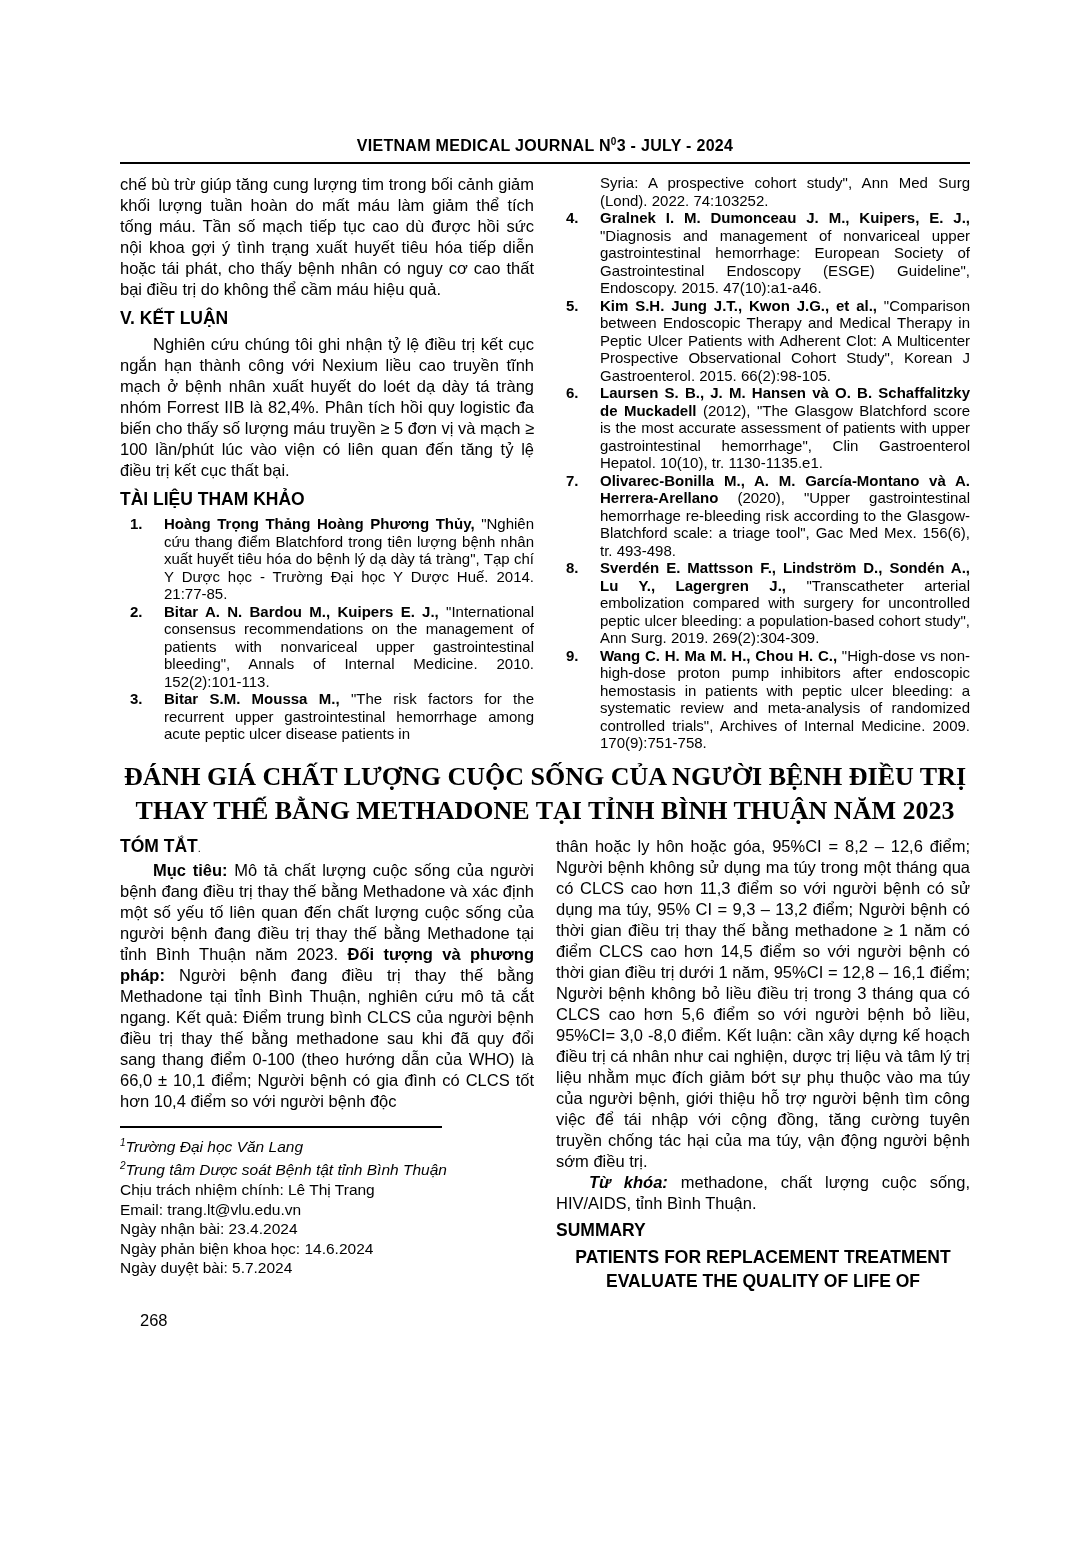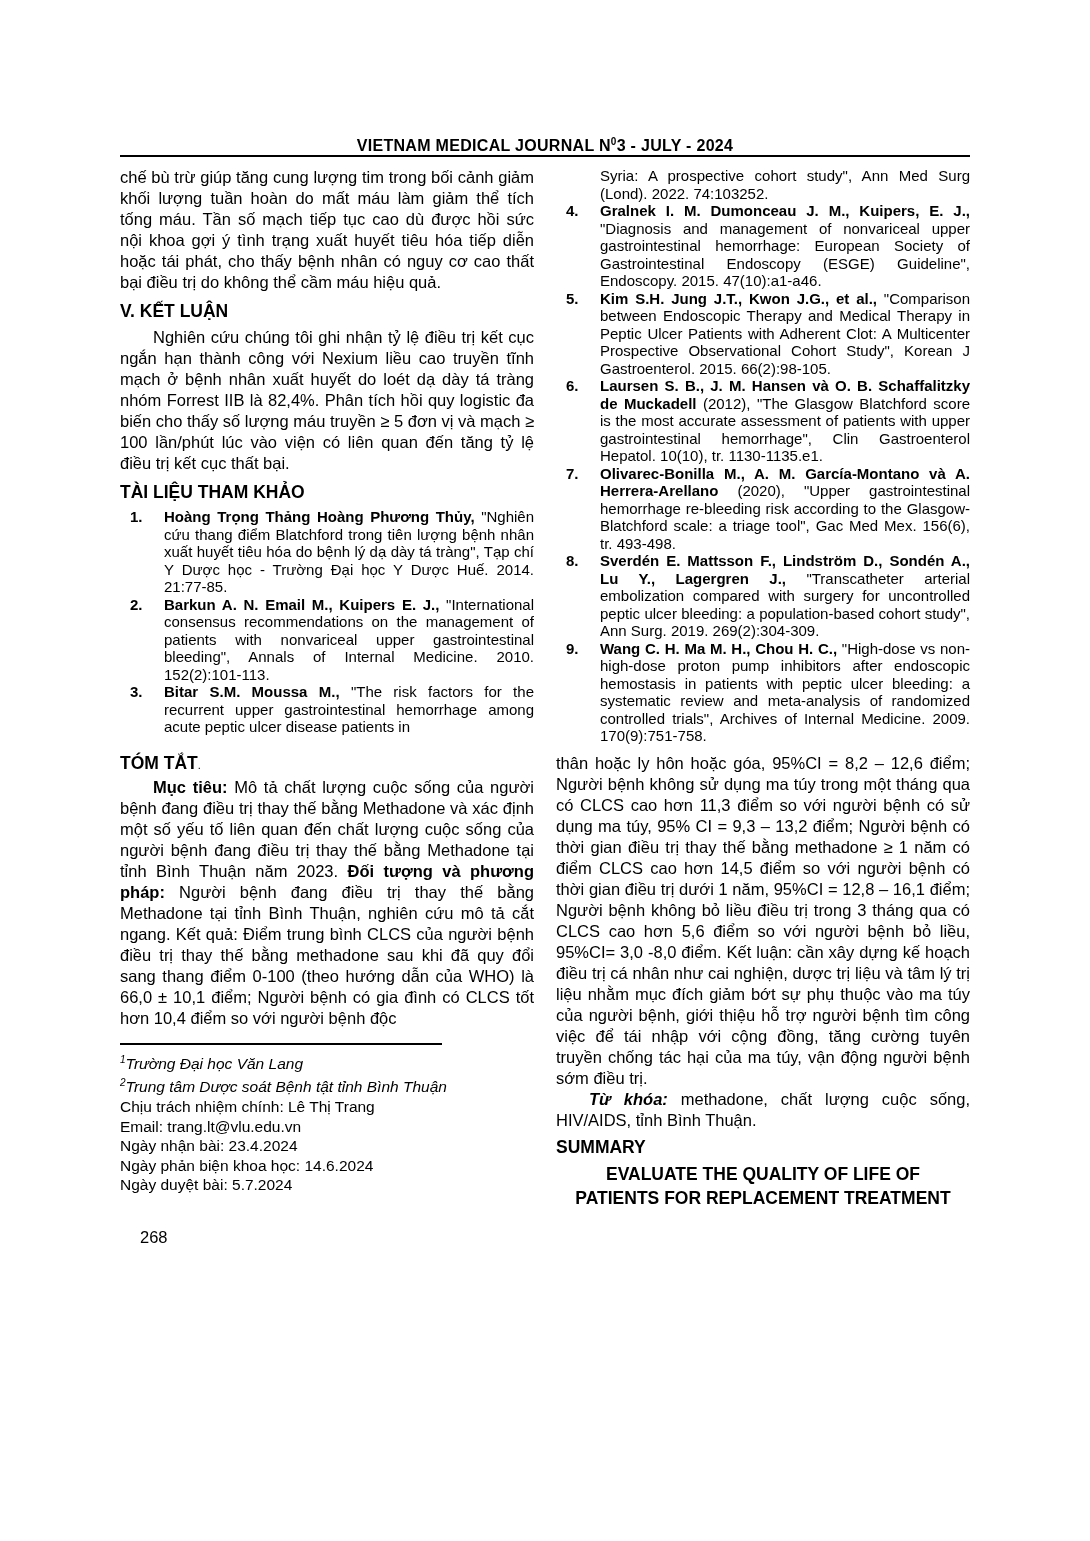--- a/index.html
+++ b/index.html
@@ -17,20 +17,21 @@
     position: absolute;
     left: 120px;
     top: 136px;
     width: 850px;
   }
   .journal-header {
     text-align: center;
     font-weight: bold;
     font-size: 16px;
     letter-spacing: 0.3px;
+    padding-bottom: 7px;
     border-bottom: 2px solid #000;
   }
   .journal-header sup { font-size: 10px; }
   .cols { display: flex; gap: 22px; margin-top: 10px; }
   .col { width: 418px; }
   .body-text {
     font-size: 16.5px;
     line-height: 21px;
     text-align: justify;
     margin: 0;
@@ -92,37 +93,41 @@
     <div class="journal-header"><span>VIETNAM MEDICAL JOURNAL N</span><sup>0</sup><span>3 - JULY - 2024</span></div>
 
     <div class="cols">
       <div class="col">
         <p class="body-text">chế bù trừ giúp tăng cung lượng tim trong bối cảnh giảm khối lượng tuần hoàn do mất máu làm giảm thể tích tống máu. Tần số mạch tiếp tục cao dù được hồi sức nội khoa gợi ý tình trạng xuất huyết tiêu hóa tiếp diễn hoặc tái phát, cho thấy bệnh nhân có nguy cơ cao thất bại điều trị do không thể cầm máu hiệu quả.</p>
         <div class="section-heading">V. KẾT LUẬN</div>
         <p class="body-text para-indent">Nghiên cứu chúng tôi ghi nhận tỷ lệ điều trị kết cục ngắn hạn thành công với Nexium liều cao truyền tĩnh mạch ở bệnh nhân xuất huyết do loét dạ dày tá tràng nhóm Forrest IIB là 82,4%. Phân tích hồi quy logistic đa biến cho thấy số lượng máu truyền ≥ 5 đơn vị và mạch ≥ 100 lần/phút lúc vào viện có liên quan đến tăng tỷ lệ điều trị kết cục thất bại.</p>
         <div class="section-heading">TÀI LIỆU THAM KHẢO</div>
         <div class="refs">
           <p class="ref"><span class="ref-num">1.</span><span class="ref-authors">Hoàng Trọng Thảng Hoàng Phương Thủy,</span><span> "Nghiên cứu thang điểm Blatchford trong tiên lượng bệnh nhân xuất huyết tiêu hóa do bệnh lý dạ dày tá tràng", Tạp chí Y Dược học - Trường Đại học Y Dược Huế. 2014. 21:77-85.</span></p>
-          <p class="ref"><span class="ref-num">2.</span><span class="ref-authors">Barkun A. N. Email M., Kuipers E. J.,</span><span> "International consensus recommendations on the management of patients with nonvariceal upper gastrointestinal bleeding", Annals of Internal Medicine. 2010. 152(2):101-113.</span></p>
+          <p class="ref"><span class="ref-num">2.</span><span class="ref-authors">Bitar A. N. Bardou M., Kuipers E. J.,</span><span> "International consensus recommendations on the management of patients with nonvariceal upper gastrointestinal bleeding", Annals of Internal Medicine. 2010. 152(2):101-113.</span></p>
           <p class="ref"><span class="ref-num">3.</span><span class="ref-authors">Bitar S.M. Moussa M.,</span><span> "The risk factors for the recurrent upper gastrointestinal hemorrhage among acute peptic ulcer disease patients in</span></p>
         </div>
       </div>
       <div class="col">
         <div class="refs">
           <p class="ref-cont">Syria: A prospective cohort study", Ann Med Surg (Lond). 2022. 74:103252.</p>
           <p class="ref"><span class="ref-num">4.</span><span class="ref-authors">Gralnek I. M. Dumonceau J. M., Kuipers, E. J.,</span><span> "Diagnosis and management of nonvariceal upper gastrointestinal hemorrhage: European Society of Gastrointestinal Endoscopy (ESGE) Guideline", Endoscopy. 2015. 47(10):a1-a46.</span></p>
           <p class="ref"><span class="ref-num">5.</span><span class="ref-authors">Kim S.H. Jung J.T., Kwon J.G., et al.,</span><span> "Comparison between Endoscopic Therapy and Medical Therapy in Peptic Ulcer Patients with Adherent Clot: A Multicenter Prospective Observational Cohort Study", Korean J Gastroenterol. 2015. 66(2):98-105.</span></p>
           <p class="ref"><span class="ref-num">6.</span><span class="ref-authors">Laursen S. B., J. M. Hansen và O. B. Schaffalitzky de Muckadell</span><span> (2012), "The Glasgow Blatchford score is the most accurate assessment of patients with upper gastrointestinal hemorrhage", Clin Gastroenterol Hepatol. 10(10), tr. 1130-1135.e1.</span></p>
           <p class="ref"><span class="ref-num">7.</span><span class="ref-authors">Olivarec-Bonilla M., A. M. García-Montano và A. Herrera-Arellano</span><span> (2020), "Upper gastrointestinal hemorrhage re-bleeding risk according to the Glasgow-Blatchford scale: a triage tool", Gac Med Mex. 156(6), tr. 493-498.</span></p>
           <p class="ref"><span class="ref-num">8.</span><span class="ref-authors">Sverdén E. Mattsson F., Lindström D., Sondén A., Lu Y., Lagergren J.,</span><span> "Transcatheter arterial embolization compared with surgery for uncontrolled peptic ulcer bleeding: a population-based cohort study", Ann Surg. 2019. 269(2):304-309.</span></p>
           <p class="ref"><span class="ref-num">9.</span><span class="ref-authors">Wang C. H. Ma M. H., Chou H. C.,</span><span> "High-dose vs non-high-dose proton pump inhibitors after endoscopic hemostasis in patients with peptic ulcer bleeding: a systematic review and meta-analysis of randomized controlled trials", Archives of Internal Medicine. 2009. 170(9):751-758.</span></p>
         </div>
       </div>
     </div>
 
+    <div class="article-title">
+      <div>ĐÁNH GIÁ CHẤT LƯỢNG CUỘC SỐNG CỦA NGƯỜI BỆNH ĐIỀU TRỊ</div>
+      <div>THAY THẾ BẰNG METHADONE TẠI TỈNH BÌNH THUẬN NĂM 2023</div>
+    </div>
 
     <div class="cols cols2">
       <div class="col">
         <div class="section-heading tomtat-heading"><span>TÓM TẮT</span><span class="heading-dot">.</span></div>
         <p class="body-text para-indent"><span class="bold">Mục tiêu:</span><span> Mô tả chất lượng cuộc sống của người bệnh đang điều trị thay thế bằng Methadone và xác định một số yếu tố liên quan đến chất lượng cuộc sống của người bệnh đang điều trị thay thế bằng Methadone tại tỉnh Bình Thuận năm 2023. </span><span class="bold">Đối tượng và phương pháp:</span><span> Người bệnh đang điều trị thay thế bằng Methadone tại tỉnh Bình Thuận, nghiên cứu mô tả cắt ngang. Kết quả: Điểm trung bình CLCS của người bệnh điều trị thay thế bằng methadone sau khi đã quy đổi sang thang điểm 0-100 (theo hướng dẫn của WHO) là 66,0 ± 10,1 điểm; Người bệnh có gia đình có CLCS tốt hơn 10,4 điểm so với người bệnh độc</span></p>
         <div class="footnote">
           <div class="footnote-rule"></div>
           <div class="footnote-line affil"><sup>1</sup><span>Trường Đại học Văn Lang</span></div>
           <div class="footnote-line affil"><sup>2</sup><span>Trung tâm Dược soát Bệnh tật tỉnh Bình Thuận</span></div>
           <div class="footnote-line">Chịu trách nhiệm chính: Lê Thị Trang</div>
@@ -130,22 +135,22 @@
           <div class="footnote-line">Ngày nhận bài: 23.4.2024</div>
           <div class="footnote-line">Ngày phản biện khoa học: 14.6.2024</div>
           <div class="footnote-line">Ngày duyệt bài: 5.7.2024</div>
         </div>
       </div>
       <div class="col">
         <p class="body-text">thân hoặc ly hôn hoặc góa, 95%CI = 8,2 – 12,6 điểm; Người bệnh không sử dụng ma túy trong một tháng qua có CLCS cao hơn 11,3 điểm so với người bệnh có sử dụng ma túy, 95% CI = 9,3 – 13,2 điểm; Người bệnh có thời gian điều trị thay thế bằng methadone ≥ 1 năm có điểm CLCS cao hơn 14,5 điểm so với người bệnh có thời gian điều trị dưới 1 năm, 95%CI = 12,8 – 16,1 điểm; Người bệnh không bỏ liều điều trị trong 3 tháng qua có CLCS cao hơn 5,6 điểm so với người bệnh bỏ liều, 95%CI= 3,0 -8,0 điểm. Kết luận: cần xây dựng kế hoạch điều trị cá nhân như cai nghiện, dược trị liệu và tâm lý trị liệu nhằm mục đích giảm bớt sự phụ thuộc vào ma túy của người bệnh, giới thiệu hỗ trợ người bệnh tìm công việc để tái nhập với cộng đồng, tăng cường tuyên truyền chống tác hại của ma túy, vận động người bệnh sớm điều trị.</p>
         <p class="body-text para-indent"><span class="kw-label">Từ khóa:</span><span> methadone, chất lượng cuộc sống, HIV/AIDS, tỉnh Bình Thuận.</span></p>
         <div class="section-heading summary-heading">SUMMARY</div>
         <div class="english-title">
+          <div>PATIENTS FOR REPLACEMENT TREATMENT</div>
           <div>EVALUATE THE QUALITY OF LIFE OF</div>
-          <div>PATIENTS FOR REPLACEMENT TREATMENT</div>
         </div>
       </div>
     </div>
 
     <div class="page-number">268</div>
 
   </div>
 </div>
 
 </body></html>

